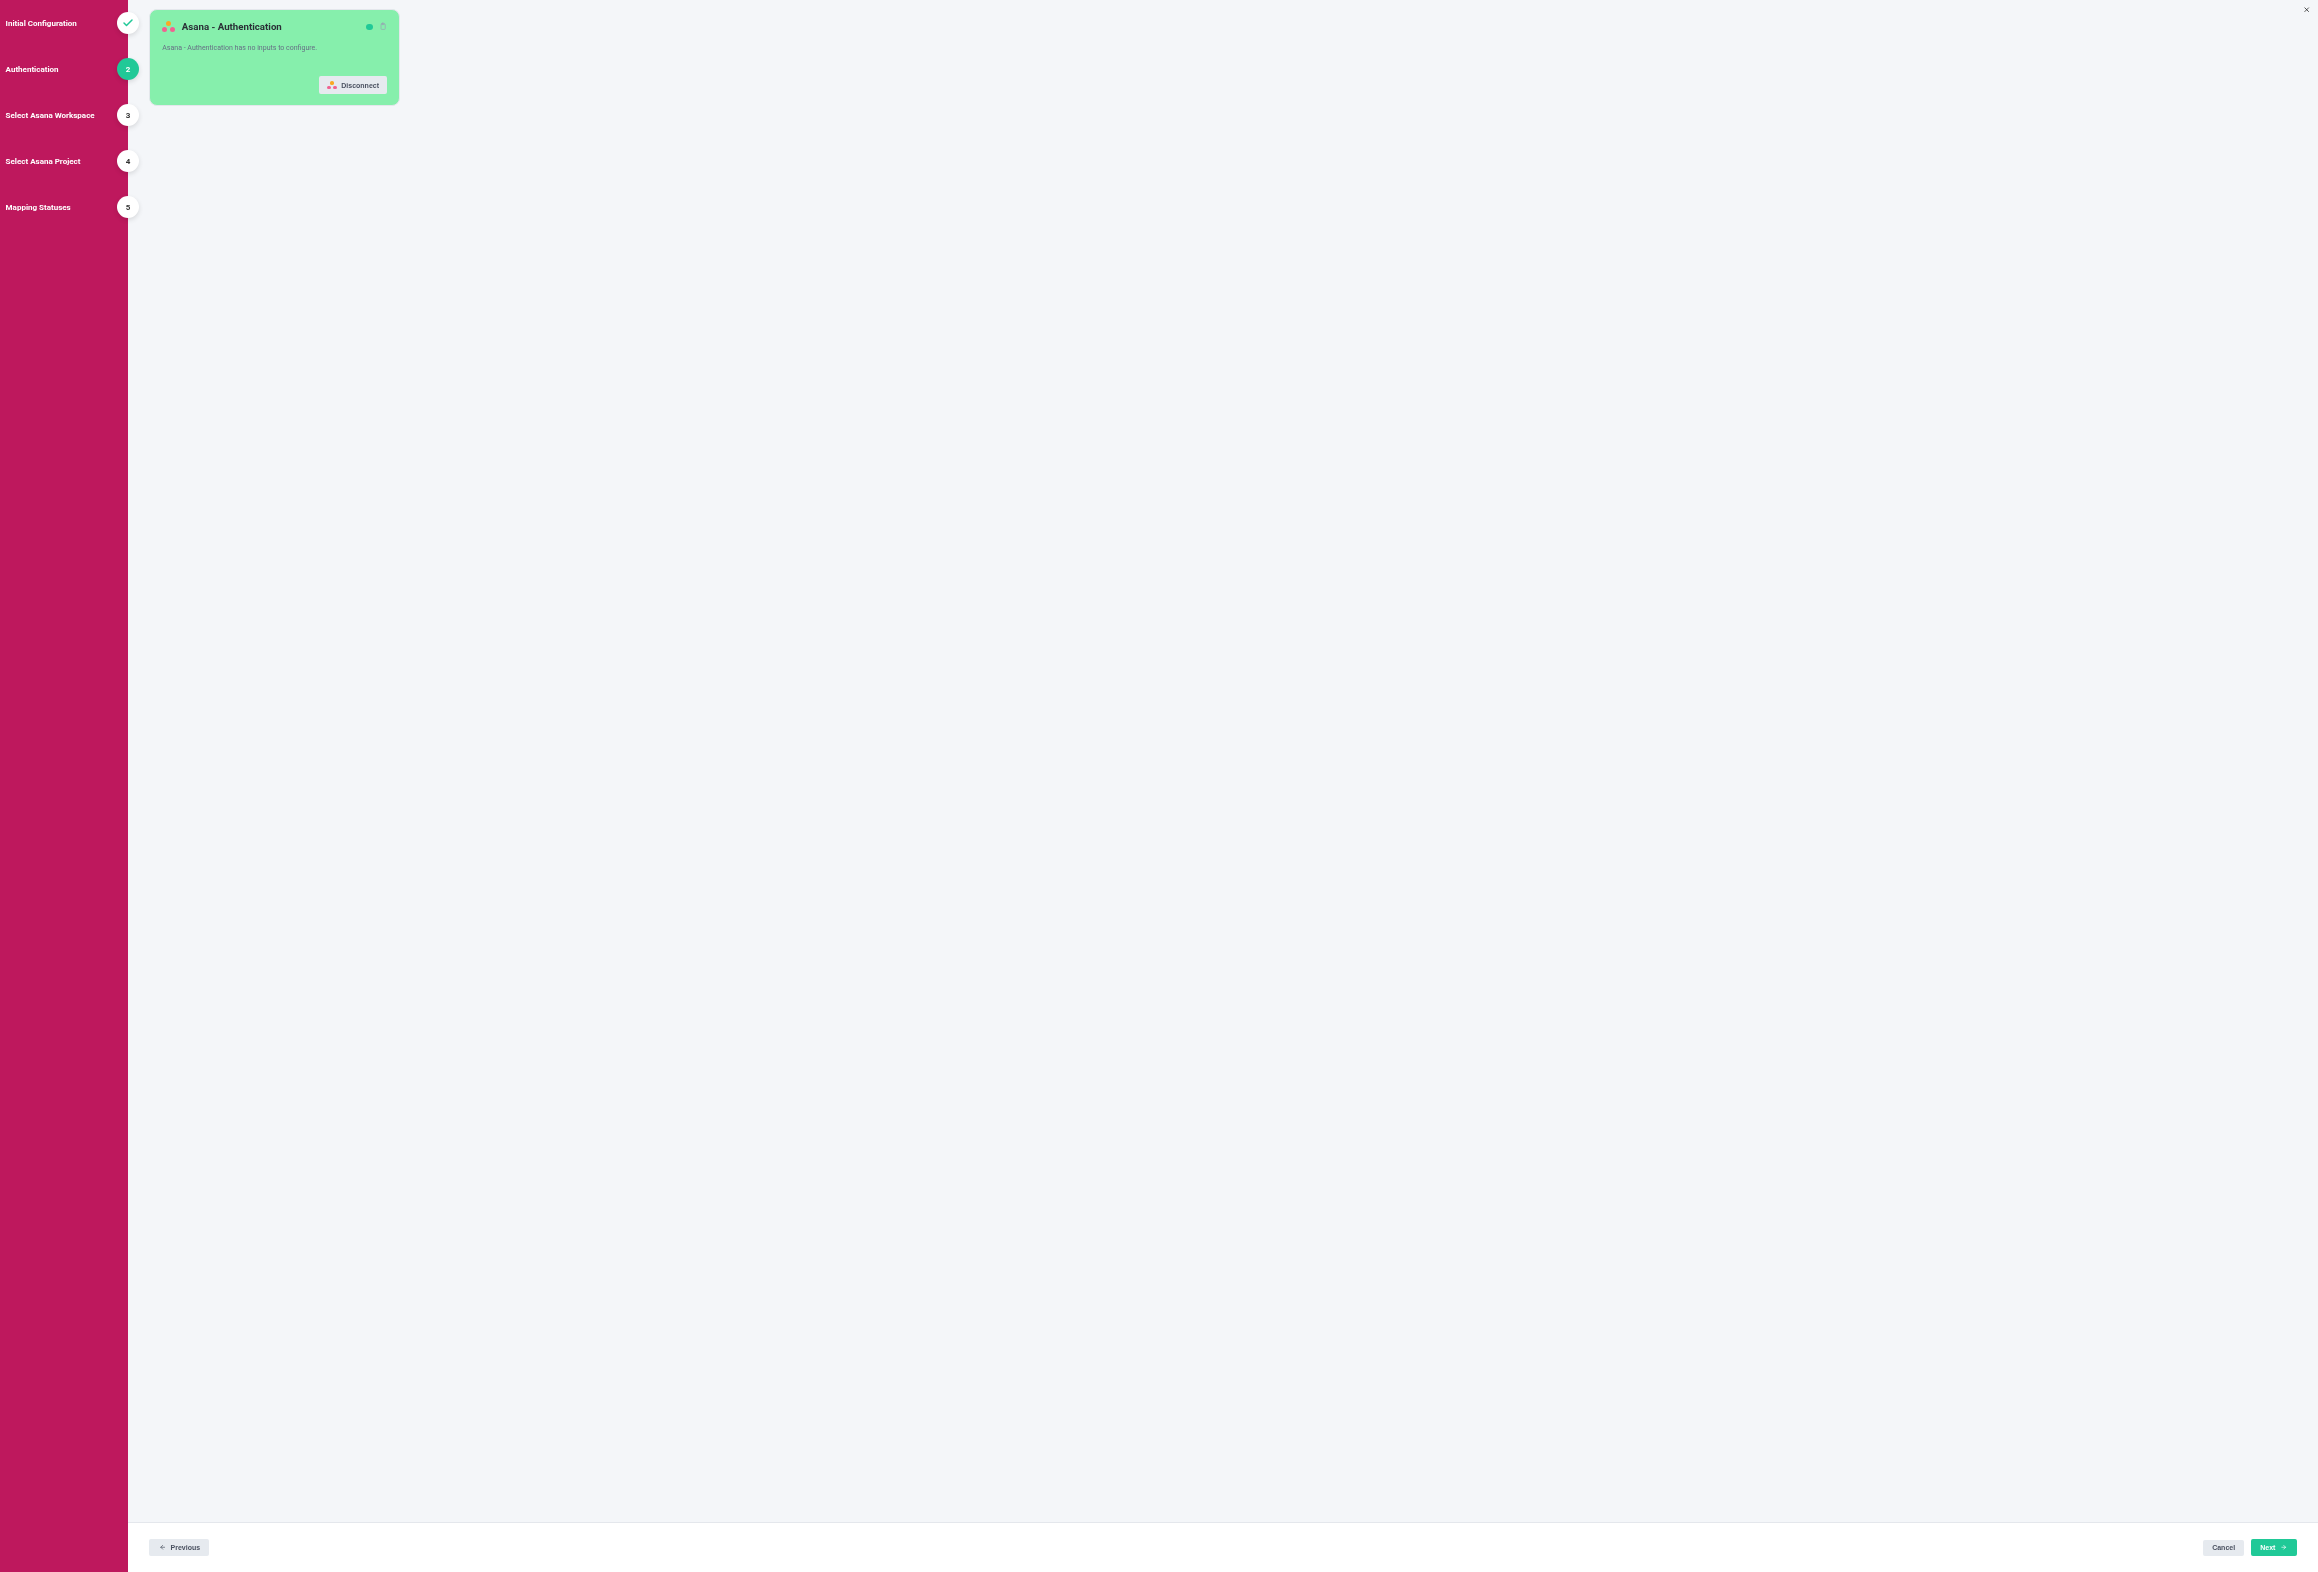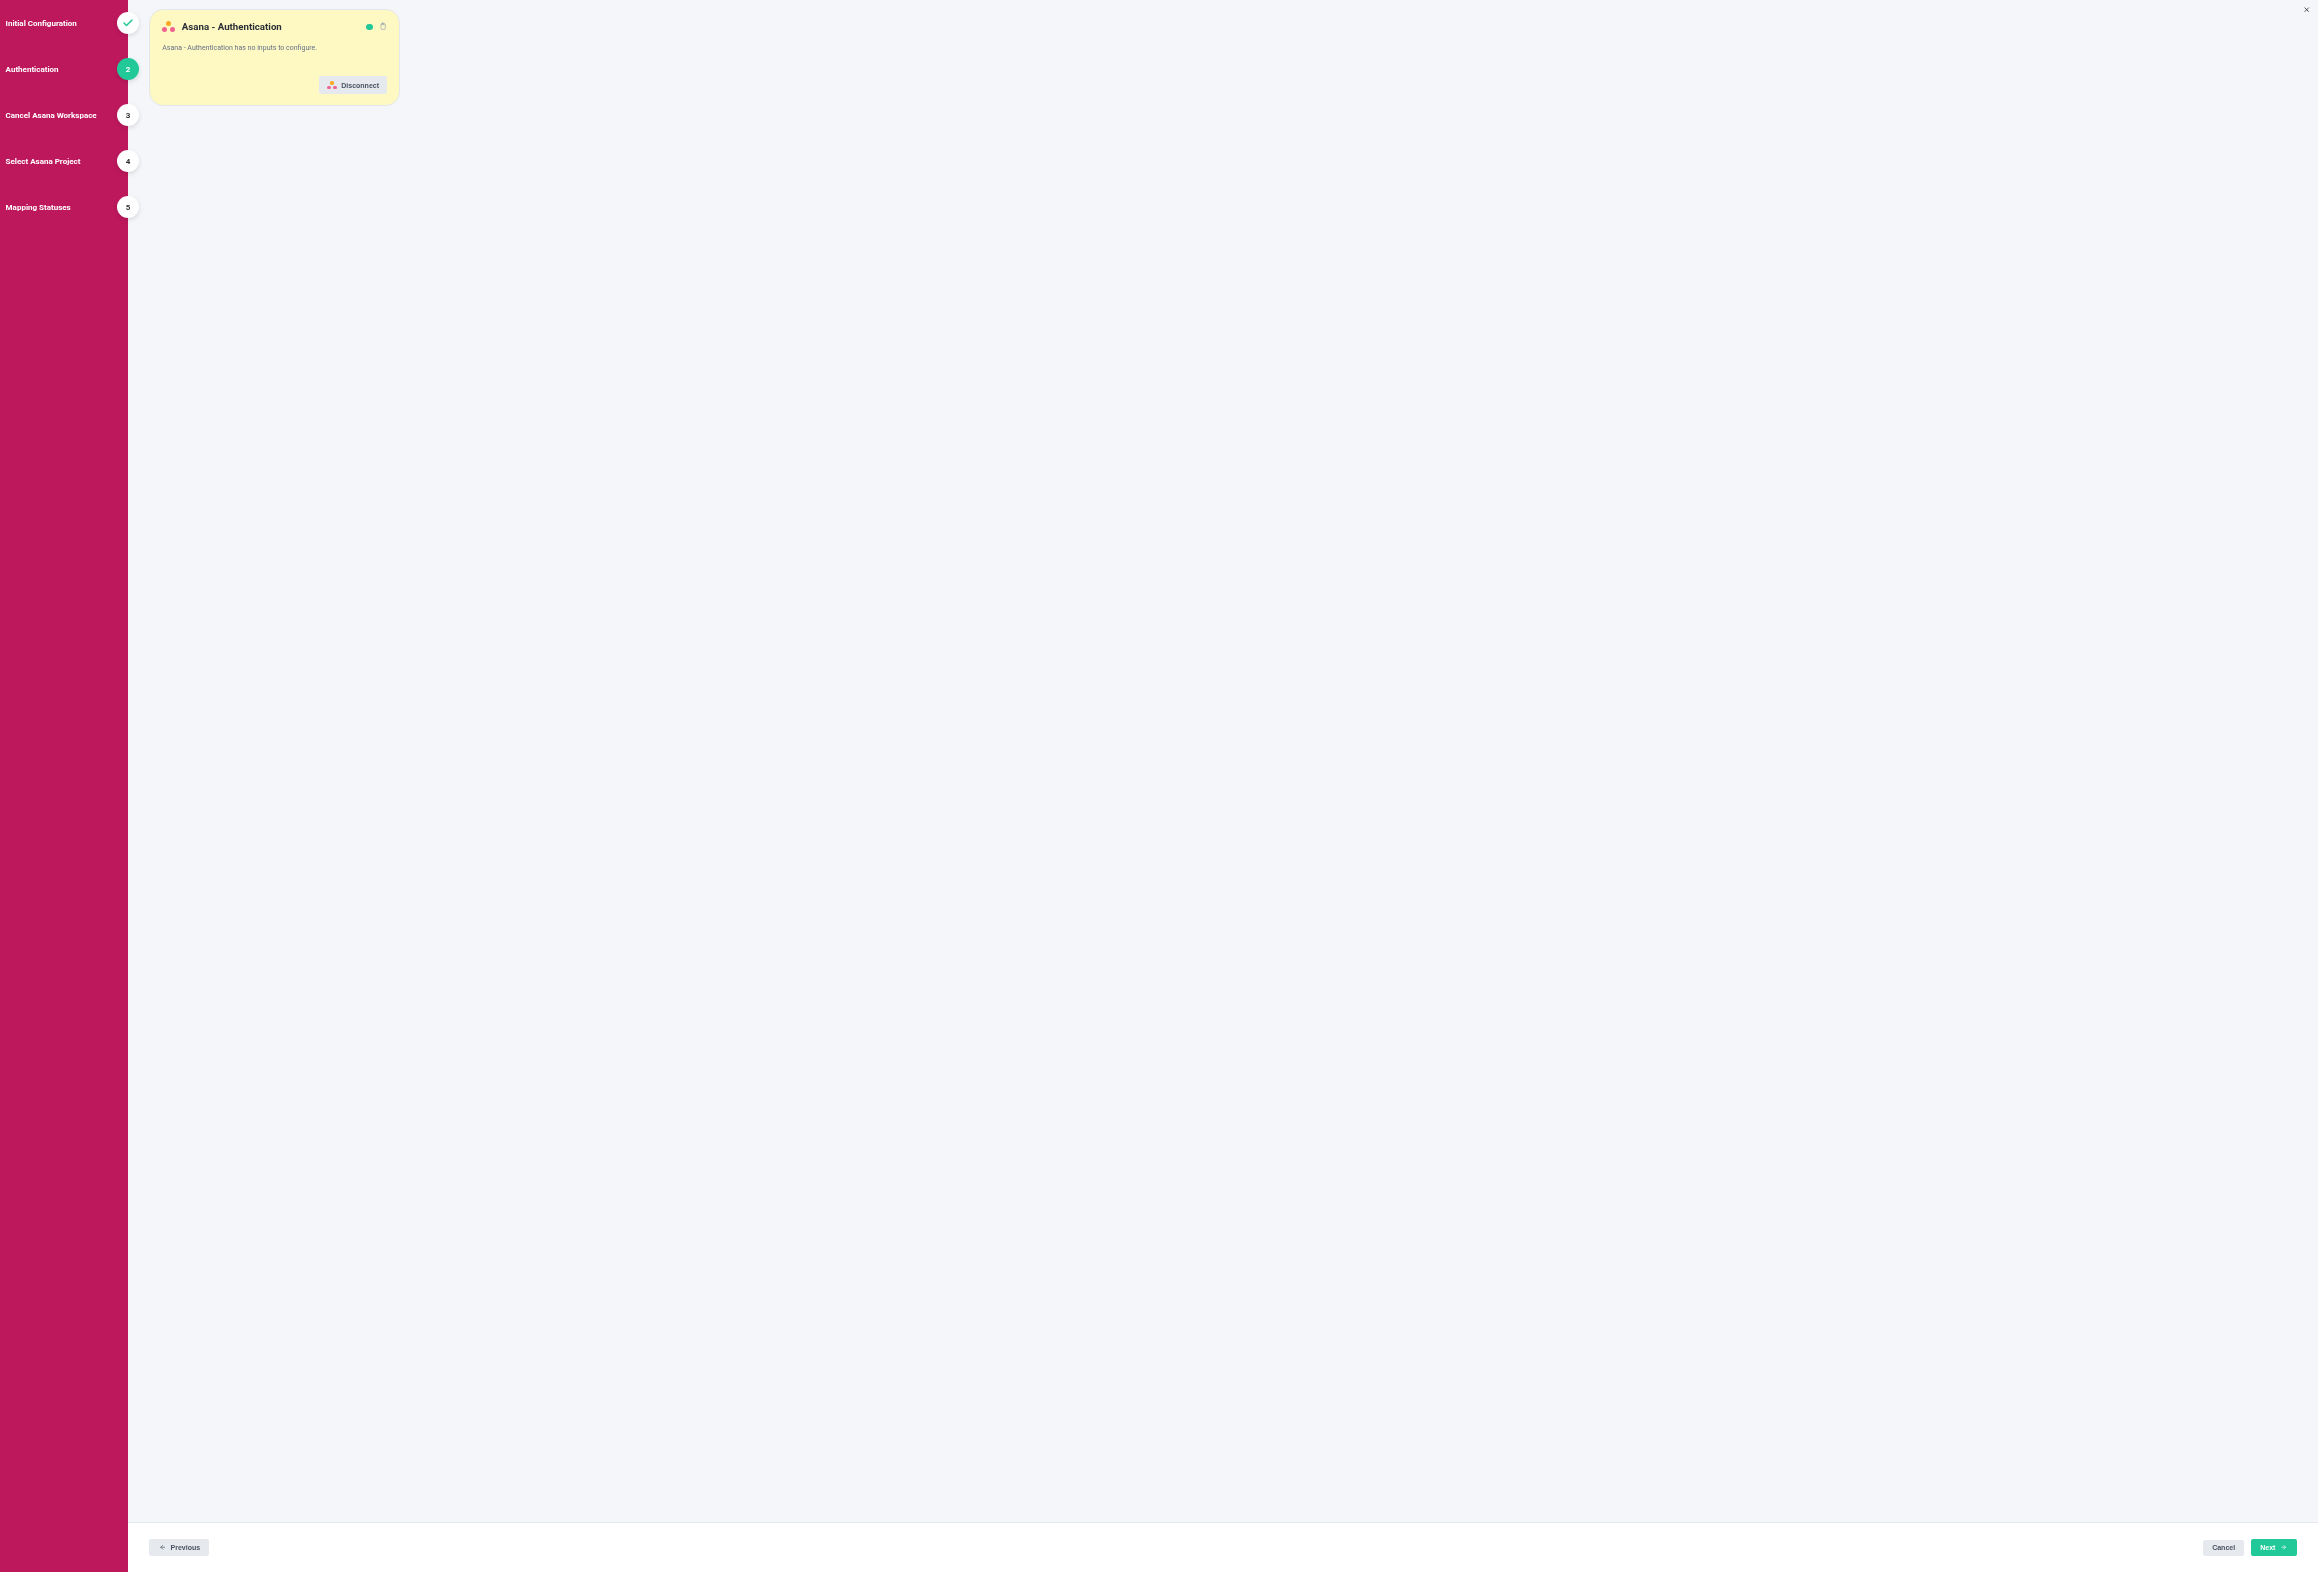--- a/index.html
+++ b/index.html
@@ -59,23 +59,23 @@
   }
   .content {
     flex: 1;
     padding: 9.3px 21.3px;
     overflow: auto;
   }
 
   
   .card {
     width: 251px;
-    background: #fef9c3;
+    background: #86efac;
     border: 0.5px solid #e4e7ec;
-    border-radius: 14px;
+    border-radius: 8px;
     padding: 11px 12px;
   }
   .card-header {
     display: flex;
     align-items: center;
     gap: 6.5px;
     margin-bottom: 12px;
   }
   .asana-logo {
     width: 13px; height: 11px;
@@ -168,21 +168,21 @@
       <svg width="12" height="12" viewBox="0 0 24 24" fill="none" stroke="#20c997" stroke-width="3" stroke-linecap="round" stroke-linejoin="round">
           <polyline points="20 6 9 17 4 12"></polyline>
         </svg>
     </span>
   </div>
   <div class="step">
     <span class="step-label">Authentication</span>
     <span class="step-badge badge-active">2</span>
   </div>
   <div class="step">
-    <span class="step-label">Cancel Asana Workspace</span>
+    <span class="step-label">Select Asana Workspace</span>
     <span class="step-badge badge-pending">3</span>
   </div>
   <div class="step">
     <span class="step-label">Select Asana Project</span>
     <span class="step-badge badge-pending">4</span>
   </div>
   <div class="step">
     <span class="step-label">Mapping Statuses</span>
     <span class="step-badge badge-pending">5</span>
   </div>

